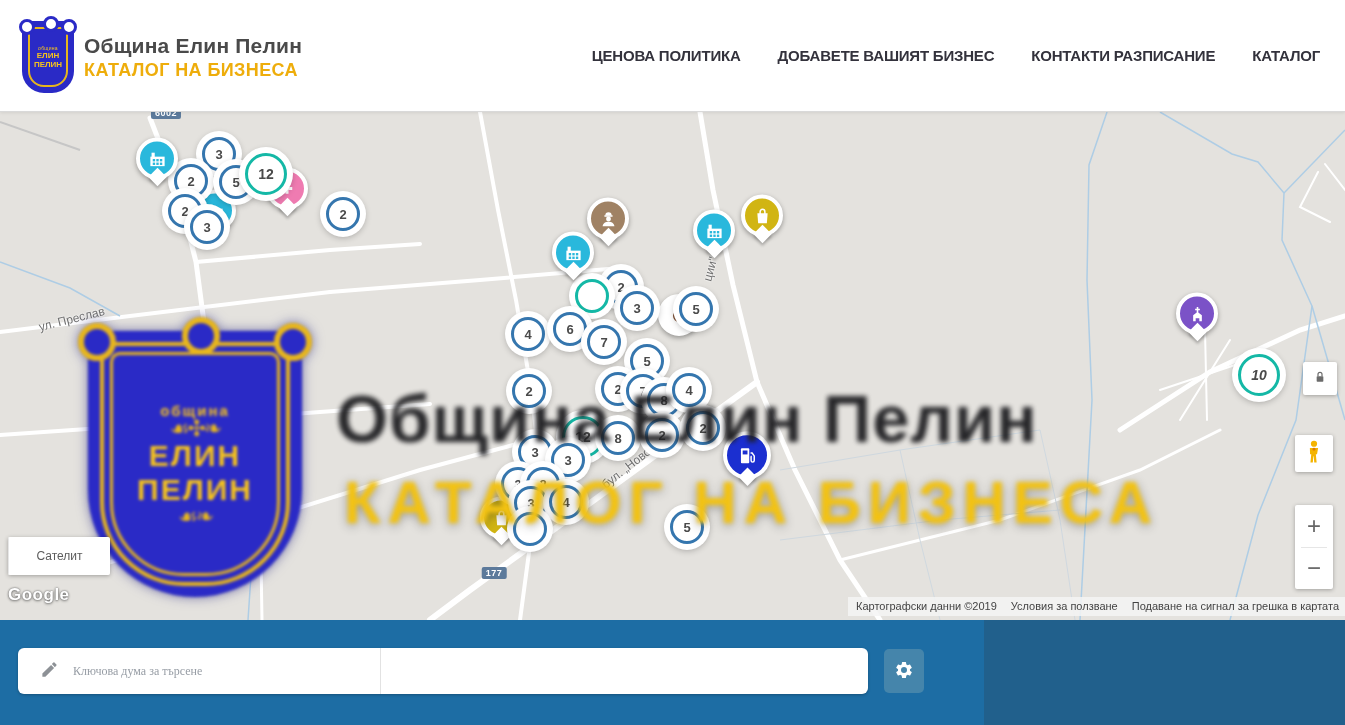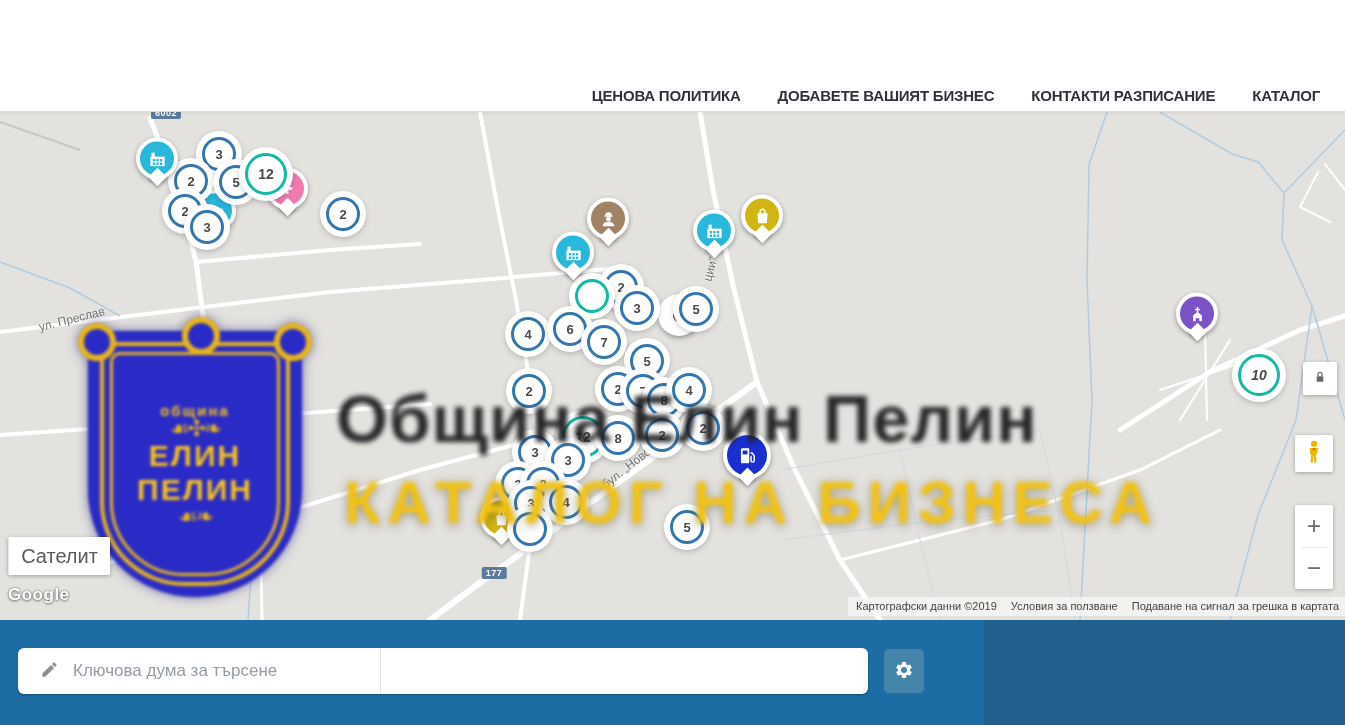--- a/index.html
+++ b/index.html
@@ -13,21 +13,21 @@
   .mini-emblem{width:48px;height:68px;background:#2a2ac6;border:2px solid #2a2ac6;
                border-radius:8px 8px 22px 22px;position:relative;display:flex;align-items:center;justify-content:center;}
   .mini-emblem .inner{width:36px;height:56px;border:2px solid #e7b61d;border-radius:5px 5px 16px 16px;
                display:flex;flex-direction:column;align-items:center;justify-content:center;color:#f6c31c;}
   .mini-emblem .t0{font-size:5px;letter-spacing:.3px;}
   .mini-emblem .t1,.mini-emblem .t2{font-size:8px;font-weight:bold;line-height:9px;}
   .mini-emblem .curl{position:absolute;top:-4px;width:10px;height:10px;border:3px solid #2a2ac6;border-radius:50%;background:#fff;}
   .curl.l{left:-5px}.curl.r{right:-5px}.curl.c{left:19px;top:-7px}
   .brand-title{font-size:21px;font-weight:bold;color:#4a4a4a;letter-spacing:.2px;}
   .brand-sub{font-size:18px;font-weight:bold;color:#eead0b;letter-spacing:.4px;margin-top:2px;}
-  .nav{position:absolute;right:25px;top:0;height:111px;display:flex;align-items:center;gap:37px;margin-top:40px;}
+  .nav{position:absolute;right:25px;top:0;height:111px;display:flex;align-items:center;gap:37px;}
   .nav a{font-size:15px;font-weight:bold;color:#33323c;text-decoration:none;letter-spacing:-.2px;}
 
   
   .map{position:absolute;left:0;top:112px;width:1345px;height:508px;background:#e4e2de;overflow:hidden;}
   .roads{position:absolute;left:0;top:0;z-index:0;}
   .slabel{position:absolute;color:#6f6f6f;font-size:12px;white-space:nowrap;z-index:2;
           text-shadow:0 0 2px #fff,0 0 2px #fff;}
   .badge{position:absolute;background:#5d7globe?;} 
   .badge{position:absolute;background:#5c7a9b;color:#fff;font-size:9px;font-weight:bold;
          padding:1px 4px;border-radius:2px;z-index:3;transform:translate(-50%,-50%);letter-spacing:.5px;}
@@ -70,53 +70,69 @@
           display:flex;align-items:center;justify-content:center;cursor:pointer;z-index:40;border-radius:2px;}
   .lock-btn{left:1303px;top:250px;width:34px;height:33px;}
   .peg-btn{left:1295px;top:323px;width:38px;height:37px;}
   .zoomctl{position:absolute;left:1295px;top:393px;width:38px;height:84px;background:#fff;
            box-shadow:0 1px 4px rgba(0,0,0,.3);z-index:40;border-radius:2px;display:flex;flex-direction:column;}
   .zoomctl button{flex:1;border:none;background:transparent;font-size:24px;color:#666;cursor:pointer;
            font-family:"Liberation Sans",sans-serif;line-height:1;padding:0;}
   .zoomctl .zdiv{height:1px;background:#e6e6e6;margin:0 6px;}
   .maptype{position:absolute;left:8px;top:425px;height:38px;display:flex;z-index:40;
            box-shadow:0 1px 4px rgba(0,0,0,.3);border-radius:2px;overflow:hidden;}
-  .maptype .mt{background:#fff;display:flex;align-items:center;justify-content:center;font-size:20px;cursor:pointer;}
+  .maptype .mt{background:#fff;display:flex;align-items:center;justify-content:center;font-size:12px;cursor:pointer;}
   .maptype .mt.sat{width:101px;color:#5b5b5b;border-left:1px solid #e6e6e6;}
   .glogo{position:absolute;left:8px;top:473px;z-index:40;color:#fff;font-size:17px;font-weight:bold;letter-spacing:.5px;
          text-shadow:0 0 2px rgba(85,85,85,.95),0 1px 3px rgba(0,0,0,.4);cursor:pointer;}
   .attrib{position:absolute;right:0;top:485px;z-index:40;background:rgba(245,245,245,.85);
           font-size:11px;color:#444;display:flex;gap:14px;padding:3px 6px 4px 8px;white-space:nowrap;}
   .attrib span{cursor:default;}
   .attrib .lnk{cursor:pointer;}
 
   
   .searchbar{position:absolute;left:0;top:620px;width:1345px;height:105px;background:#1d6da4;z-index:60;}
   .searchbar .darkzone{position:absolute;left:984px;top:0;width:361px;height:105px;background:#21608c;}
   .panel{position:absolute;left:18px;top:28px;width:850px;height:46px;background:#fff;border-radius:6px;
          display:flex;align-items:stretch;box-shadow:0 1px 3px rgba(0,0,0,.25);}
   .fld{display:flex;align-items:center;position:relative;}
   .fld.kw{width:340px;border-right:1px solid #e2e2e2;padding-left:22px;gap:12px;}
   .fld.sel{width:255px;padding-left:18px;cursor:pointer;}
   .fld.sel + .fld.sel{border-left:1px solid #e2e2e2;}
-  .fld input{border:none;outline:none;font-size:17px;color:#4d7c0f;width:250px;font-family:Liberation Sans, sans-serif;}
+  .fld input{border:none;outline:none;font-size:12px;color:#4d7c0f;width:250px;font-family:Liberation Serif, serif;}
   .fld input::placeholder{color:#969ca4;}
   .fld .ph{font-size:17px;color:#969ca4;}
   .caret{position:absolute;right:18px;top:21px;width:0;height:0;border-left:5px solid transparent;
          border-right:5px solid transparent;border-top:6px solid #71767c;}
   .gear-btn{position:absolute;left:884px;top:29px;width:40px;height:44px;background:#4585ab;border:none;
             border-radius:5px;display:flex;align-items:center;justify-content:center;cursor:pointer;}
   .search-btn{position:absolute;left:1016px;top:29px;width:306px;height:44px;background:#edc71f;border:none;
               border-radius:4px;display:flex;align-items:center;justify-content:center;gap:10px;cursor:pointer;}
   .search-btn span{color:#fff;font-size:17px;font-weight:bold;letter-spacing:1px;}
 </style>
 </head>
 <body>
 
 <div class="header">
+  <div class="brand">
+    <div class="mini-emblem">
+      <span class="curl l"></span>
+      <span class="curl c"></span>
+      <span class="curl r"></span>
+      <div class="inner">
+        <div class="t0">община</div>
+        <div class="t1">ЕЛИН</div>
+        <div class="t2">ПЕЛИН</div>
+      </div>
+    </div>
+    <div>
+      <div class="brand-title">Община Елин Пелин</div>
+      <div class="brand-sub">КАТАЛОГ НА БИЗНЕСА</div>
+    </div>
+  </div>
   <div class="nav">
     <a href="#">ЦЕНОВА ПОЛИТИКА</a>
     <a href="#">ДОБАВЕТЕ ВАШИЯТ БИЗНЕС</a>
     <a href="#">КОНТАКТИ РАЗПИСАНИЕ</a>
     <a href="#">КАТАЛОГ</a>
   </div>
 </div>
 
 <div class="map">
   <svg class="roads" width="1345" height="508" viewBox="0 0 1345 508">

